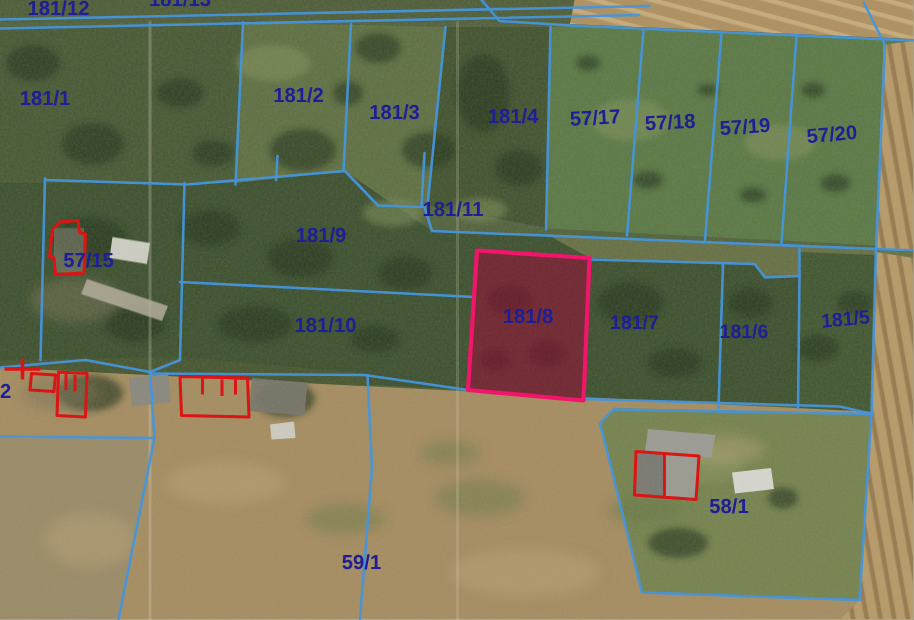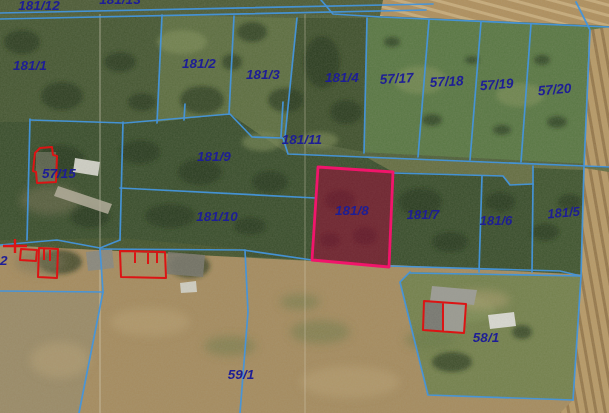--- a/index.html
+++ b/index.html
@@ -1,16 +1,16 @@
 <!DOCTYPE html>
 <html><head>
 <meta charset="utf-8">
 <style>
   html,body{margin:0;padding:0;background:#ffffff;}
-  .stage{position:relative;width:609px;height:413px;overflow:hidden;background:#55663e;font-style:italic;}
+  .stage{position:relative;width:609px;height:413px;overflow:hidden;background:#55663e;}
   svg{display:block;}
   .plabel{font-family:"Liberation Sans",sans-serif;font-weight:bold;font-size:13.5px;fill:#1e1e96;}
   .plabel-sm{font-family:"Liberation Sans",sans-serif;font-weight:bold;font-size:13px;fill:#1e1e96;}
 </style>
 </head>
 <body>
 
 <div class="stage">
 <svg width="609" height="413" viewBox="0 0 609 413">
   <defs>

